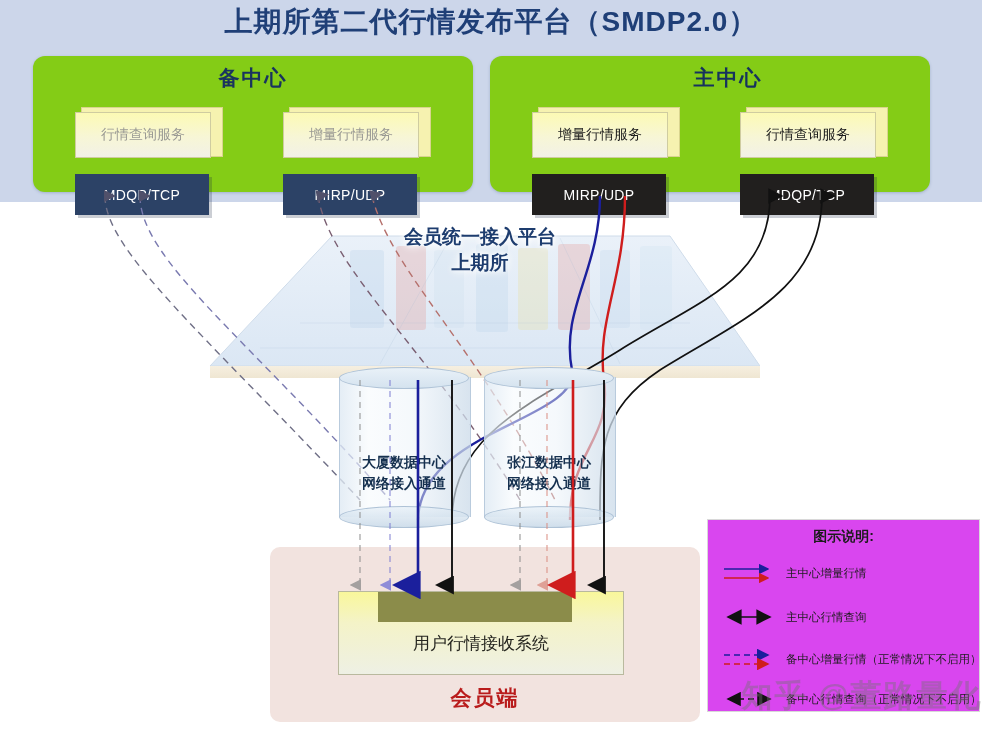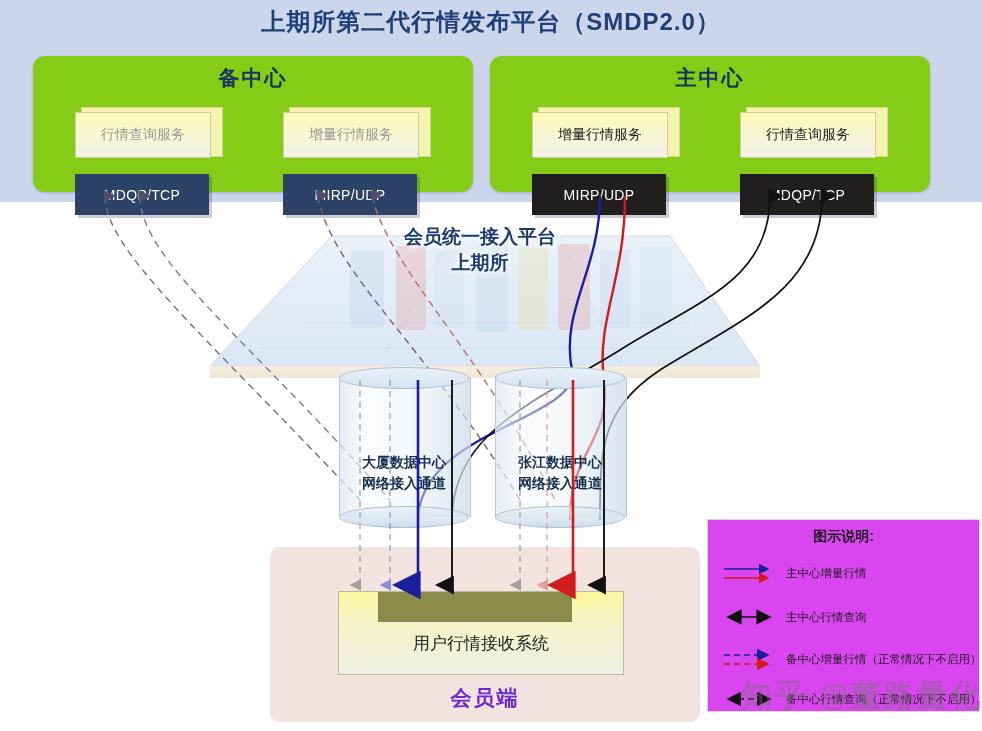--- a/index.html
+++ b/index.html
@@ -13,38 +13,38 @@
   #stage{position:relative;width:982px;height:731px;overflow:hidden;background:#fff;}
 
   
   .header-band{
     position:absolute;left:0;top:0;width:982px;height:202px;
     background:#ccd6ea;
   }
   .page-title{
     position:absolute;left:0;top:2px;width:982px;height:40px;
     display:flex;align-items:center;justify-content:center;
-    font-size:24px;font-weight:bold;color:#1f3f77;
+    font-size:28px;font-weight:bold;color:#1f3f77;
     letter-spacing:1px;white-space:nowrap;
   }
 
   
   .center-panel{
     position:absolute;top:56px;height:136px;
     background:#84cc16;border-radius:12px;
     box-shadow:0 1px 3px rgba(40,70,120,.25);
   }
   .center-panel.backup{left:33px;width:440px;}
   .center-panel.main{left:490px;width:440px;}
   .center-title{
     position:absolute;top:8px;left:0;width:100%;
     text-align:center;font-size:21px;font-weight:bold;
     color:#19335f;letter-spacing:2px;
   }
-  .center-panel.main .center-title{color:#16325e;}
+  .center-panel.main .center-title{color:#16325e;padding-left:18px;}
 
   
   .node{position:absolute;top:56px;width:140px;}
   .node .card-back{
     position:absolute;left:6px;top:-5px;width:140px;height:48px;
     background:#f6f2b0;border:1px solid #d9d48f;
   }
   .node .card{
     position:relative;width:134px;height:44px;
     background:linear-gradient(180deg,#fcfab4 0%,#f7f6d6 55%,#f2f1e6 100%);
@@ -73,21 +73,21 @@
   .platform-label{
     position:absolute;left:0;top:-4px;width:560px;text-align:center;
     font-size:19px;font-weight:bold;color:#1d3c6e;line-height:1.35;
     z-index:6;text-shadow:0 0 4px #fff,0 0 8px #fff,0 0 12px #fff;
   }
   .platform-label span{display:block;}
 
   
   .cyl{position:absolute;top:367px;width:130px;height:158px;z-index:7;}
   .cyl.left{left:339px;}
-  .cyl.right{left:495px;padding-left:20px;}
+  .cyl.right{left:484px;padding-left:20px;}
   .cyl .body{
     position:absolute;left:0;top:10px;width:130px;height:140px;
     background:linear-gradient(90deg,
        rgba(222,233,243,.80) 0%,
        rgba(246,250,253,.55) 22%,
        rgba(233,241,248,.45) 55%,
        rgba(205,220,234,.78) 100%);
     border-left:1px solid #b9cbdd;border-right:1px solid #b9cbdd;
   }
   .cyl .top{
@@ -108,21 +108,21 @@
   }
   .cyl .cap-label span{display:block;}
 
   
   .member-panel{
     position:absolute;left:270px;top:547px;width:430px;height:175px;
     background:#f2e3df;border-radius:10px;
   }
   .member-title{
     position:absolute;left:0;bottom:10px;width:100%;text-align:center;
-    font-size:21px;font-weight:bold;color:#6d28d9;letter-spacing:2px;
+    font-size:21px;font-weight:bold;color:#b91c1c;letter-spacing:2px;
   }
   .receiver-box{
     position:absolute;left:68px;top:44px;width:284px;height:82px;
     background:linear-gradient(180deg,#f9f79b 0%,#f4f3c8 38%,#eef0e4 100%);
     border:1px solid #b9b99e;
   }
   .receiver-bar{
     position:absolute;left:39px;top:0px;width:194px;height:30px;
     background:#8b8c4a;
   }

